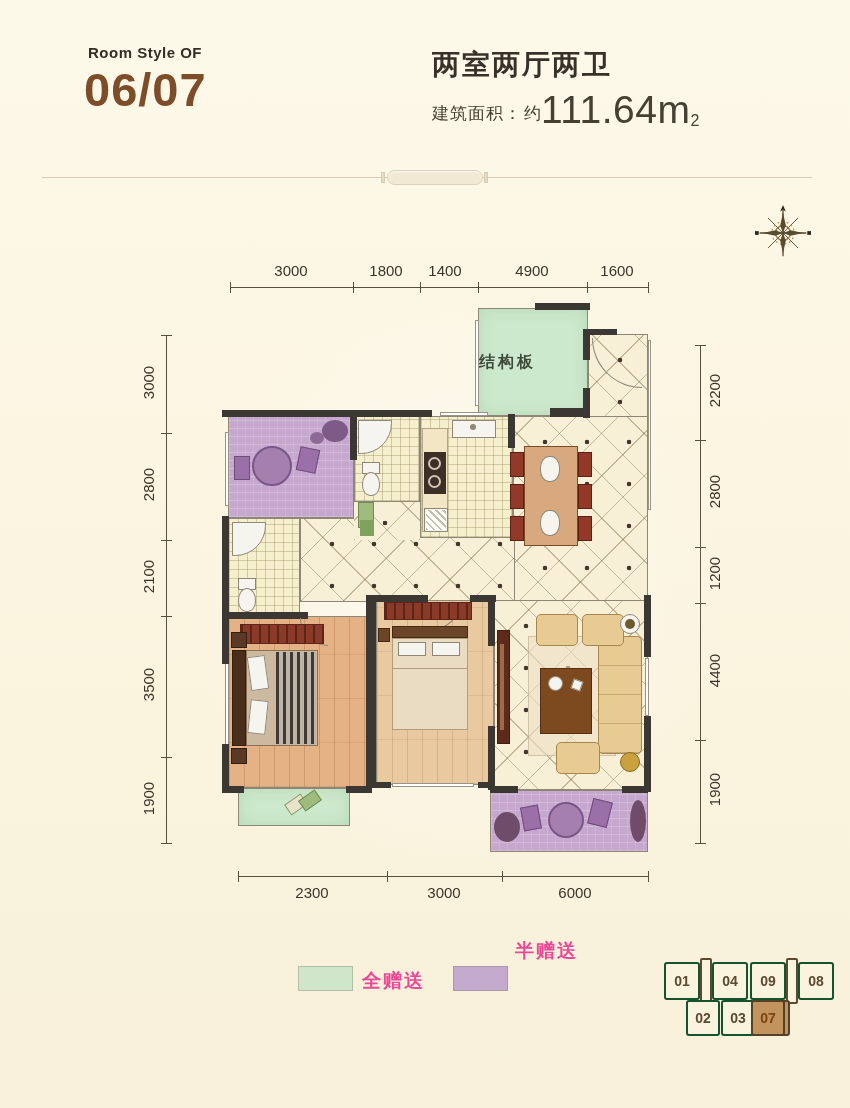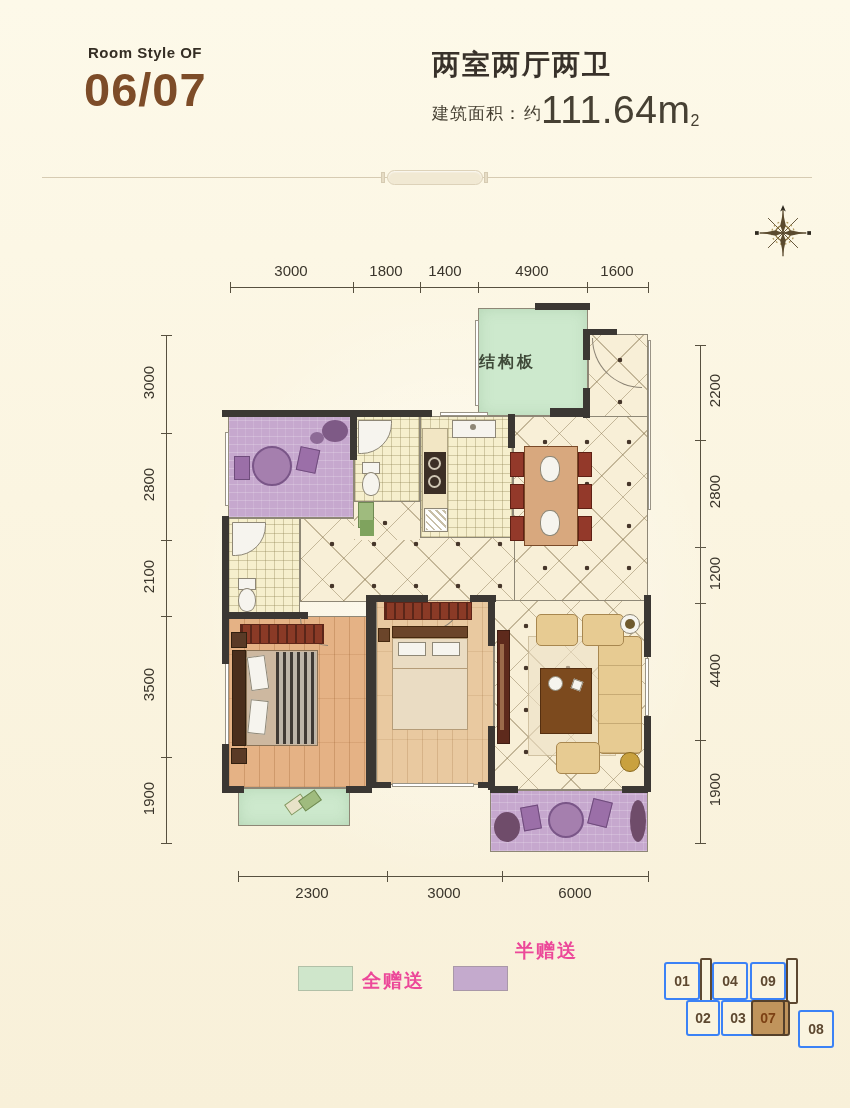--- a/index.html
+++ b/index.html
@@ -78,21 +78,21 @@
   .table-br{background:#7c4a1e;border:1px solid #552f10;}
   .chair-red{background:#93392a;border:1px solid #5f2014;}
   .white-fx{background:#f6f4ee;border:1px solid #8e8776;}
   .dot{border-radius:50%;}
 
   
   .legend-swatch{width:55px;height:25px;border:1px solid rgba(120,120,100,.35);}
   .legend-label{font-size:19px;color:#ec4899;font-weight:700;letter-spacing:2px;}
 
   
-  .unit{border:2px solid #3b82f6;background:#faf4df;color:#5d4830;font-size:14px;font-weight:700;
+  .unit{border:2px solid #14532d;background:#faf4df;color:#5d4830;font-size:14px;font-weight:700;
         display:flex;align-items:center;justify-content:center;border-radius:3px;}
   .unit.hl{background:#c0945c;color:#7c4114;border-color:#55402a;}
 </style>
 </head>
 <body>
 
 <div class="abs room-style">Room Style OF</div>
 <div class="abs room-num">06/07</div>
 <div class="abs layout-title">两室两厅两卫</div>
 <div class="abs area-line">
@@ -308,17 +308,17 @@
 <div class="abs legend-swatch" style="left:298px;top:966px;background:#cfe6cb;"></div>
 <div class="abs legend-label" style="left:362px;top:968px;">全赠送</div>
 <div class="abs legend-swatch" style="left:453px;top:966px;background:#c4aacd;"></div>
 <div class="abs legend-label" style="left:515px;top:938px;">半赠送</div>
 
 <div class="abs" style="left:700px;top:958px;width:12px;height:46px;border:2px solid #5d4830;background:#faf4df;border-radius:2px;"></div>
 <div class="abs" style="left:786px;top:958px;width:12px;height:46px;border:2px solid #5d4830;background:#faf4df;border-radius:2px;"></div>
 <div class="abs unit" style="left:664px;top:962px;width:36px;height:38px;">01</div>
 <div class="abs unit" style="left:712px;top:962px;width:36px;height:38px;">04</div>
 <div class="abs unit" style="left:750px;top:962px;width:36px;height:38px;">09</div>
-<div class="abs unit" style="left:798px;top:1010px;width:36px;height:38px;text-align:right;">08</div>
+<div class="abs unit" style="left:798px;top:962px;width:36px;height:38px;text-align:right;">08</div>
 <div class="abs unit" style="left:686px;top:1000px;width:34px;height:36px;">02</div>
 <div class="abs unit" style="left:721px;top:1000px;width:34px;height:36px;text-align:center;">03</div>
 <div class="abs unit hl" style="left:756px;top:1000px;width:34px;height:36px;">06</div>
 <div class="abs unit hl" style="left:751px;top:1000px;width:34px;height:36px;">07</div>
 
 </body></html>

